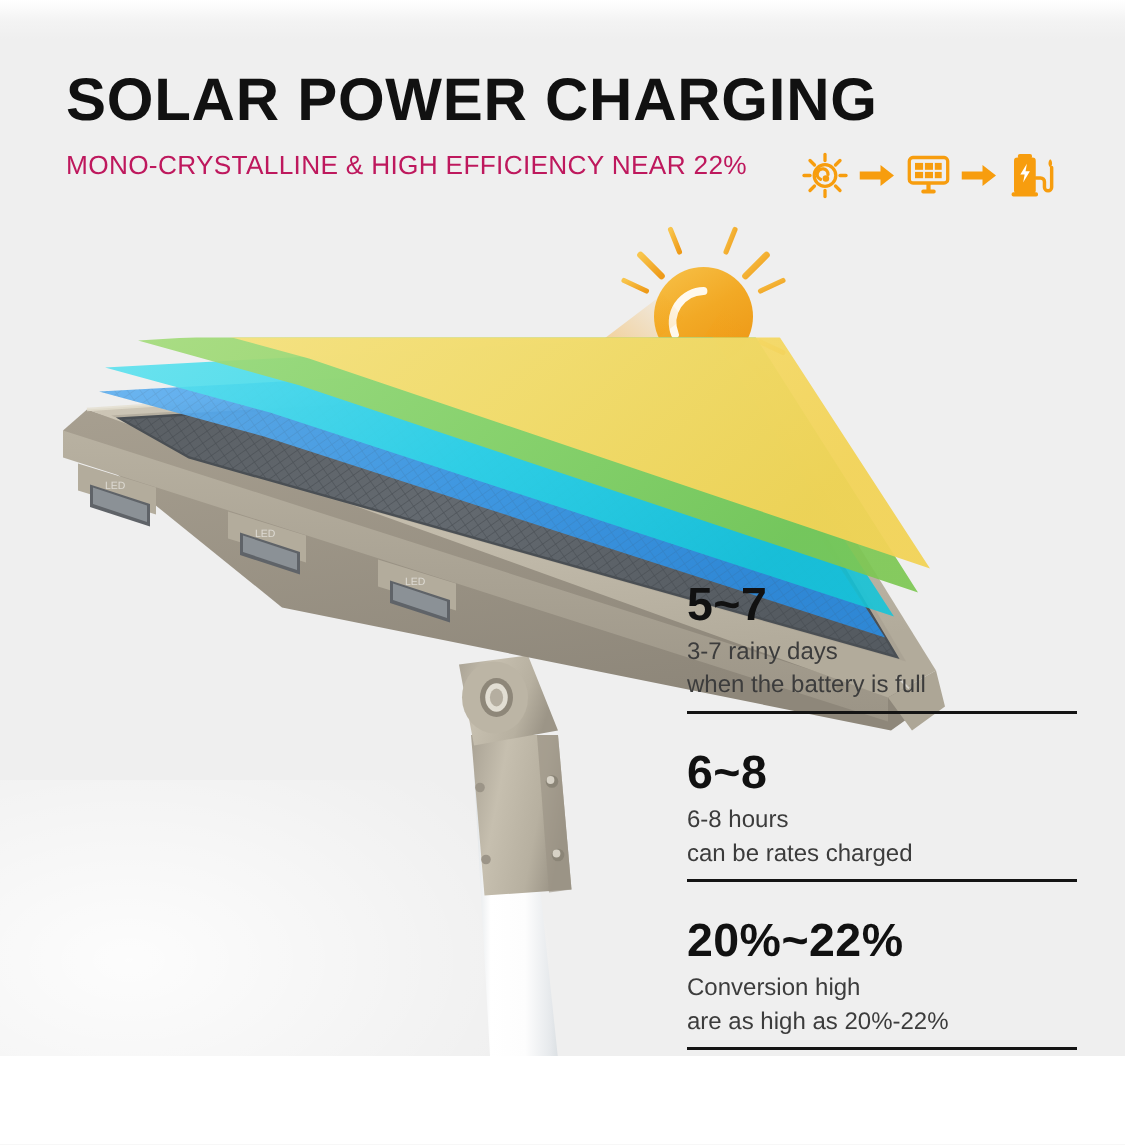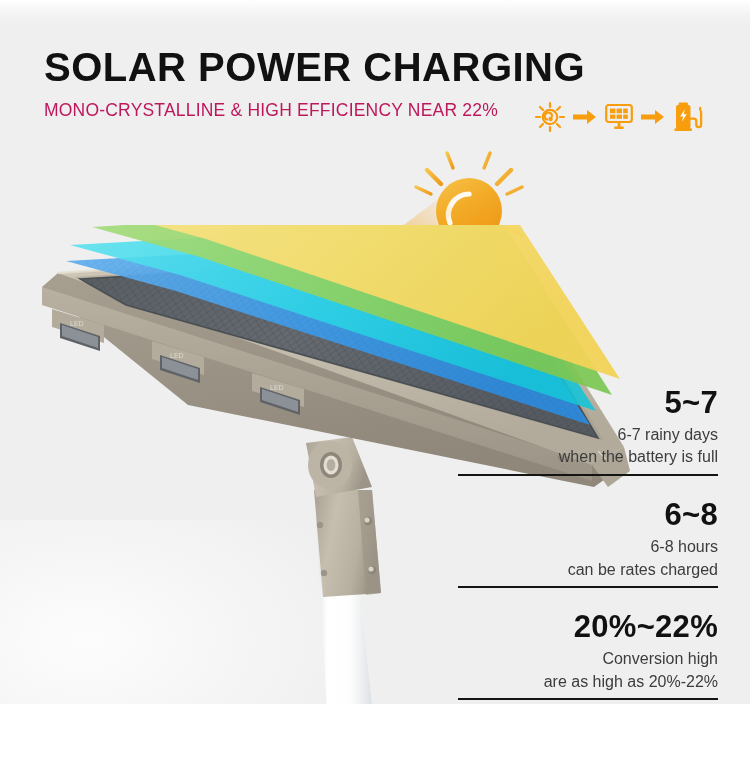--- a/index.html
+++ b/index.html
@@ -102,21 +102,21 @@
     height: 538px;
   }
   .product svg { display: block; }
 
   
   .stats {
     position: absolute;
     right: 32px;
     top: 386px;
     width: 260px;
-    text-align: right;
+    text-align: left;
   }
   .stat {
     margin-bottom: 22px;
   }
   .stat:last-child { margin-bottom: 0; }
 
   .stat-value {
     font-size: 31px;
     font-weight: bold;
     color: #111111;
@@ -424,21 +424,21 @@
           <path d="M96 -16 L494 -40 L620 154 L206 14 Z" fill="url(#layYellow)" opacity="0.95"></path>
         </g>
       </g>
     </svg>
   </div>
 
   <div class="stats">
 
     <div class="stat">
       <div class="stat-value">5~7</div>
-      <div class="stat-line1">6-7 rainy days</div>
+      <div class="stat-line1">3-7 rainy days</div>
       <div class="stat-line2">when the battery is full</div>
     </div>
 
     <div class="stat">
       <div class="stat-value">6~8</div>
       <div class="stat-line1">6-8 hours</div>
       <div class="stat-line2">can be rates charged</div>
     </div>
 
     <div class="stat">

